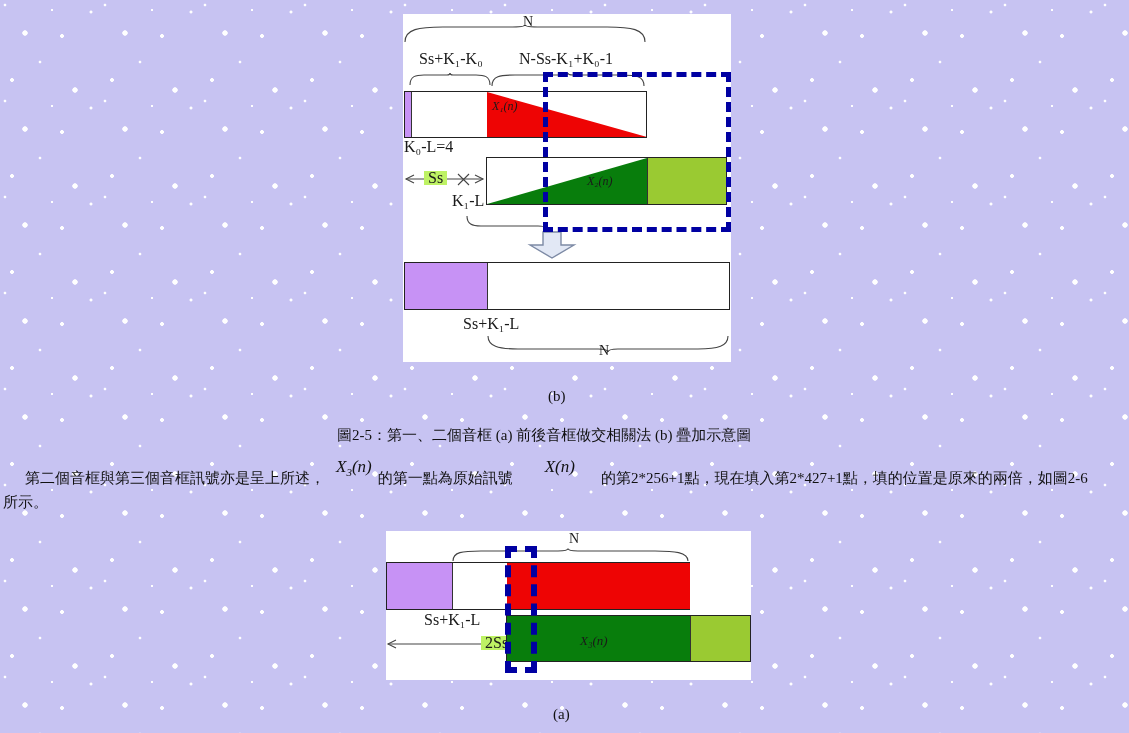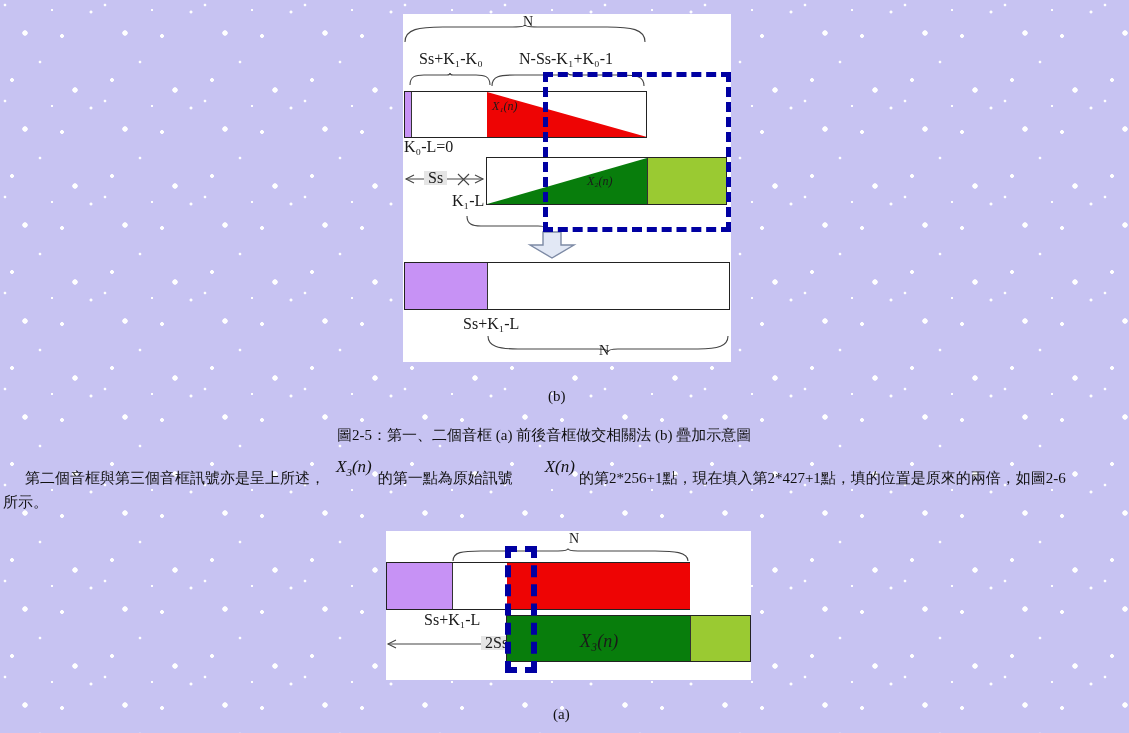--- a/index.html
+++ b/index.html
@@ -18,38 +18,38 @@
       radial-gradient(circle at 40px 62px, #ffffff 1.1px, rgba(255,255,255,0) 1.7px),
       radial-gradient(circle at 5px 5px, #ffffff 1.1px, rgba(255,255,255,0) 1.7px),
       radial-gradient(circle at 52px 10px, #ffffff 1px, rgba(255,255,255,0) 1.5px);
     background-size:100px 96px;
   }
   .panel { position:absolute; background:#ffffff; }
   .lineart { position:absolute; left:0; top:0; pointer-events:none; }
   .lbl { position:absolute; font-size:16px; line-height:14px; white-space:nowrap; color:#1a1a1a; }
   .lbl.n { font-size:14px; }
   .mathlbl { font-style:italic; }
-  .maskbg { background:#e5e5e5; padding:0 4px; }
+  .maskbg { background:#bef264; padding:0 4px; }
   .rect { position:absolute; border:1px solid #222222; background:#ffffff; }
   .fill { position:absolute; top:0; height:100%; }
   .purple { background:#c792f5; border-right:1px solid #333333; }
   .red { background:#ee0404; }
   .dgreen { background:#087d0c; }
   .ygreen { background:#9aca32; border-left:1px solid #333333; }
   .tri-red { position:absolute; background:#ee0404; clip-path:polygon(0 0, 100% 100%, 0 100%); }
   .tri-green { position:absolute; background:#087d0c; clip-path:polygon(0 100%, 100% 0, 100% 100%); }
   .dashbox { position:absolute; border:5px dashed #0000a2; }
   .dashbox.thick { border-width:6px; }
   .caption { position:absolute; font-size:15px; white-space:nowrap; }
   .para { position:absolute; font-size:15px; line-height:17px; white-space:nowrap; }
   .imath { display:inline-block; position:relative; top:-11px; font-size:17px; font-style:italic; }
   .imath sub { font-size:11px; font-style:italic; }
   .imath .arg { font-style:italic; }
   .m1 { margin-left:11px; margin-right:6px; }
-  .m2 { margin-left:32px; margin-right:4px; }
+  .m2 { margin-left:32px; margin-right:26px; }
   svg path { fill:none; stroke:#444444; stroke-width:1.1; }
   svg path.fat { fill:#e2e8f5; stroke:#7d8aa5; stroke-width:1.4; }
 </style>
 </head>
 <body>
 
 <div class="panel" style="left:403px; top:14px; width:328px; height:348px;">
 
   <svg class="lineart" width="328" height="348" viewBox="0 0 328 348">
 
@@ -74,21 +74,21 @@
 
   <div class="lbl n" style="left:120px; top:1px;">N</div>
   <div class="lbl" style="left:16px; top:38px;">Ss+K₁-K₀</div>
   <div class="lbl" style="left:116px; top:38px;">N-Ss-K₁+K₀-1</div>
 
   <div class="rect" style="left:1px; top:77px; width:243px; height:47px;">
     <div class="fill purple" style="left:0; width:7px;"></div>
     <div class="tri-red" style="left:82px; top:0; width:160px; height:45px;"></div>
   </div>
   <div class="lbl mathlbl" style="left:89px; top:85px; font-size:12px;">X₁(n)</div>
-  <div class="lbl" style="left:1px; top:126px;">K₀-L=0</div>
+  <div class="lbl" style="left:1px; top:126px;">K₀-L=4</div>
 
   <div class="lbl maskbg" style="left:21px; top:157px;">Ss</div>
   <div class="lbl" style="left:49px; top:172px;margin-top:8px;">K₁-L</div>
 
   <div class="rect" style="left:83px; top:143px; width:241px; height:48px;">
     <div class="tri-green" style="left:0; top:0; width:160px; height:46px;"></div>
     <div class="fill ygreen" style="left:160px; width:79px;"></div>
   </div>
   <div class="lbl mathlbl" style="left:184px; top:160px; font-size:12px;">X₂(n)</div>
 
@@ -125,18 +125,18 @@
     <div class="fill purple" style="left:0; width:66px;"></div>
     <div class="fill red" style="left:120px; width:183px;"></div>
   </div>
   <div class="lbl" style="left:38px; top:82px;">Ss+K₁-L</div>
   <div class="lbl maskbg" style="left:51px; top:105px;margin-left:44px;">2Ss</div>
 
   <div class="rect" style="left:120px; top:84px; width:245px; height:47px;">
     <div class="fill dgreen" style="left:0; width:183px;"></div>
     <div class="fill ygreen" style="left:183px; width:60px;"></div>
   </div>
-  <div class="lbl mathlbl" style="left:194px; top:103px; font-size:18px;">X₃(n)</div>
+  <div class="lbl mathlbl" style="left:194px; top:103px; font-size:13px;">X₃(n)</div>
 
   <div class="dashbox thick" style="left:119px; top:15px; width:32px; height:127px;"></div>
 </div>
 
 <div class="caption" style="left:553px; top:706px;">(a)</div>
 
 </body></html>

